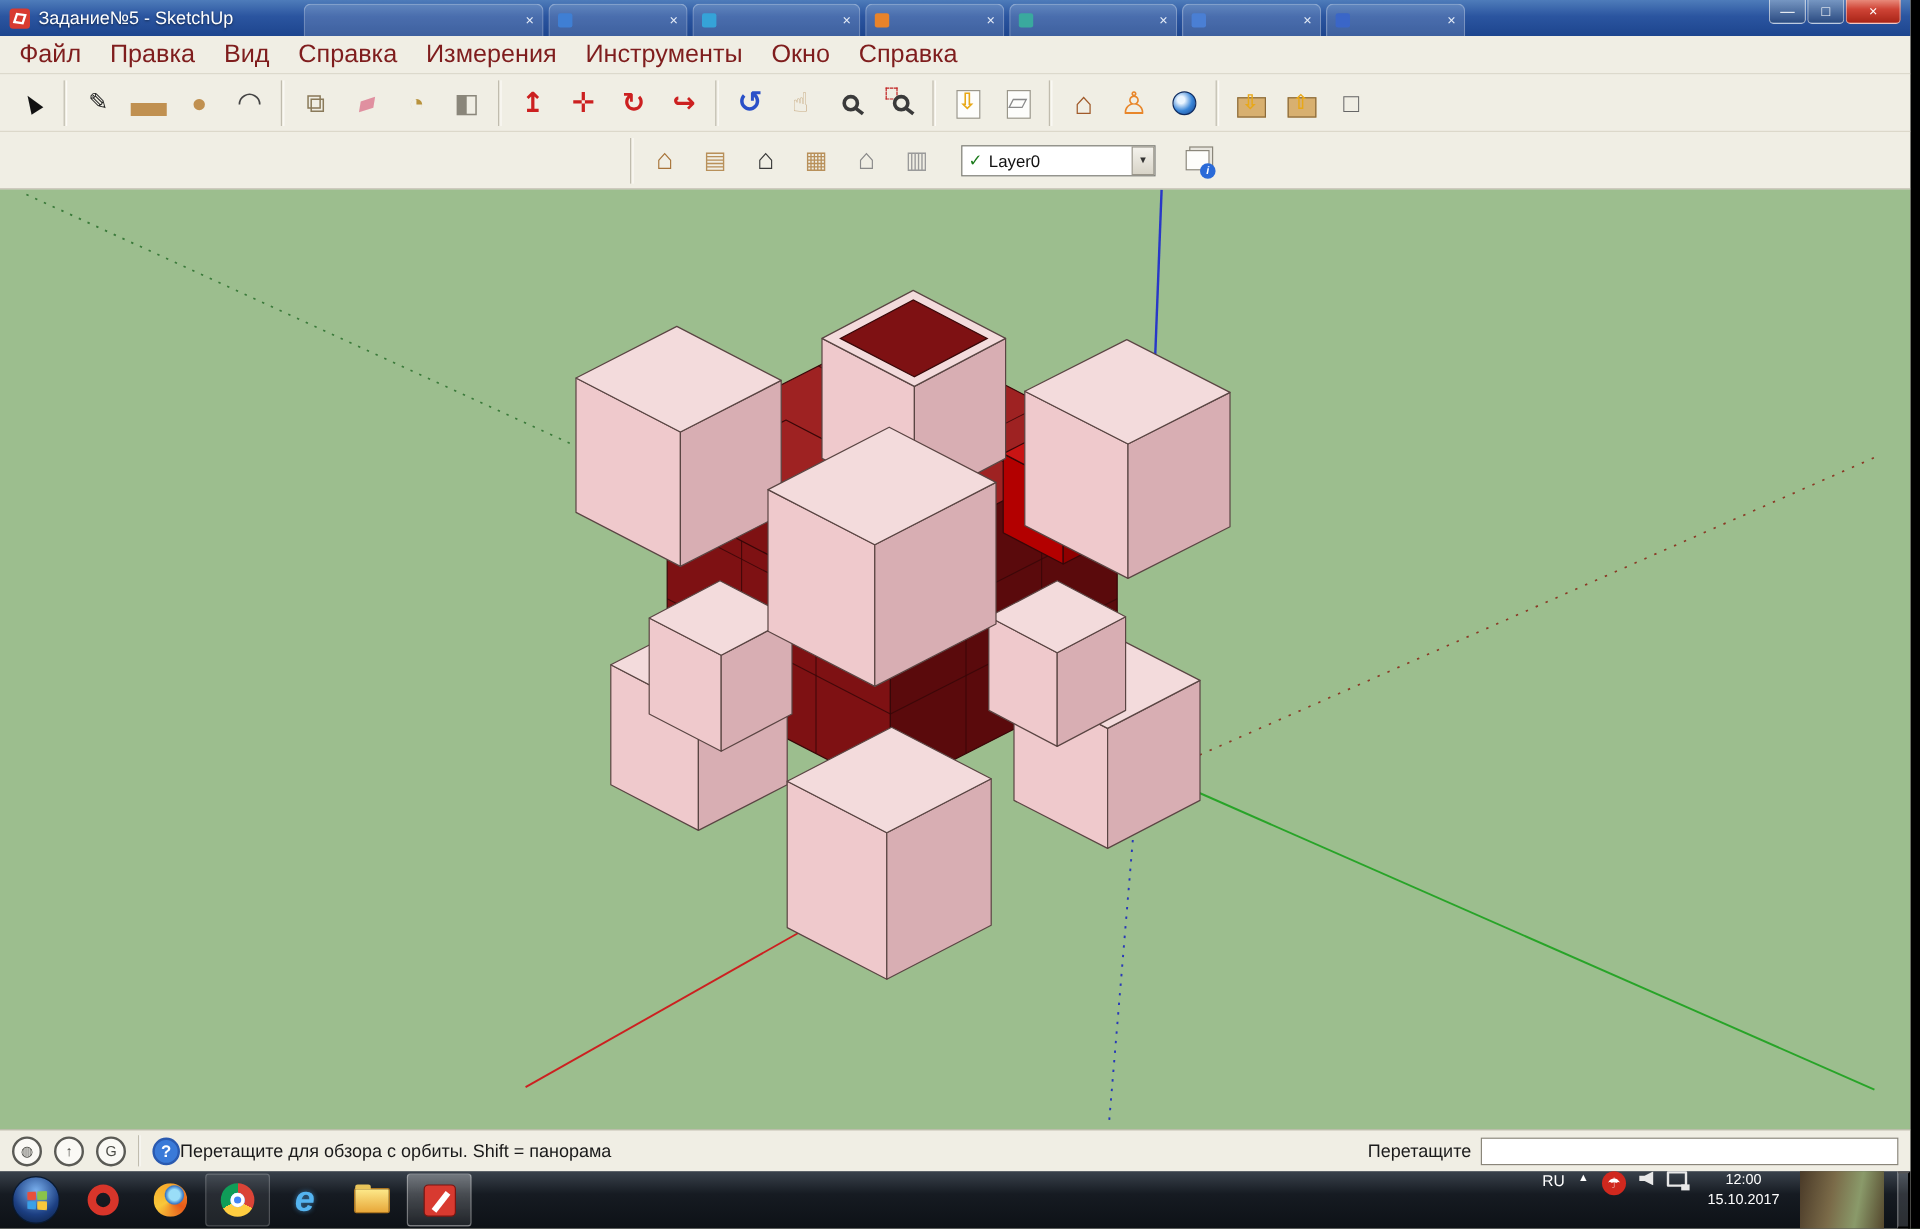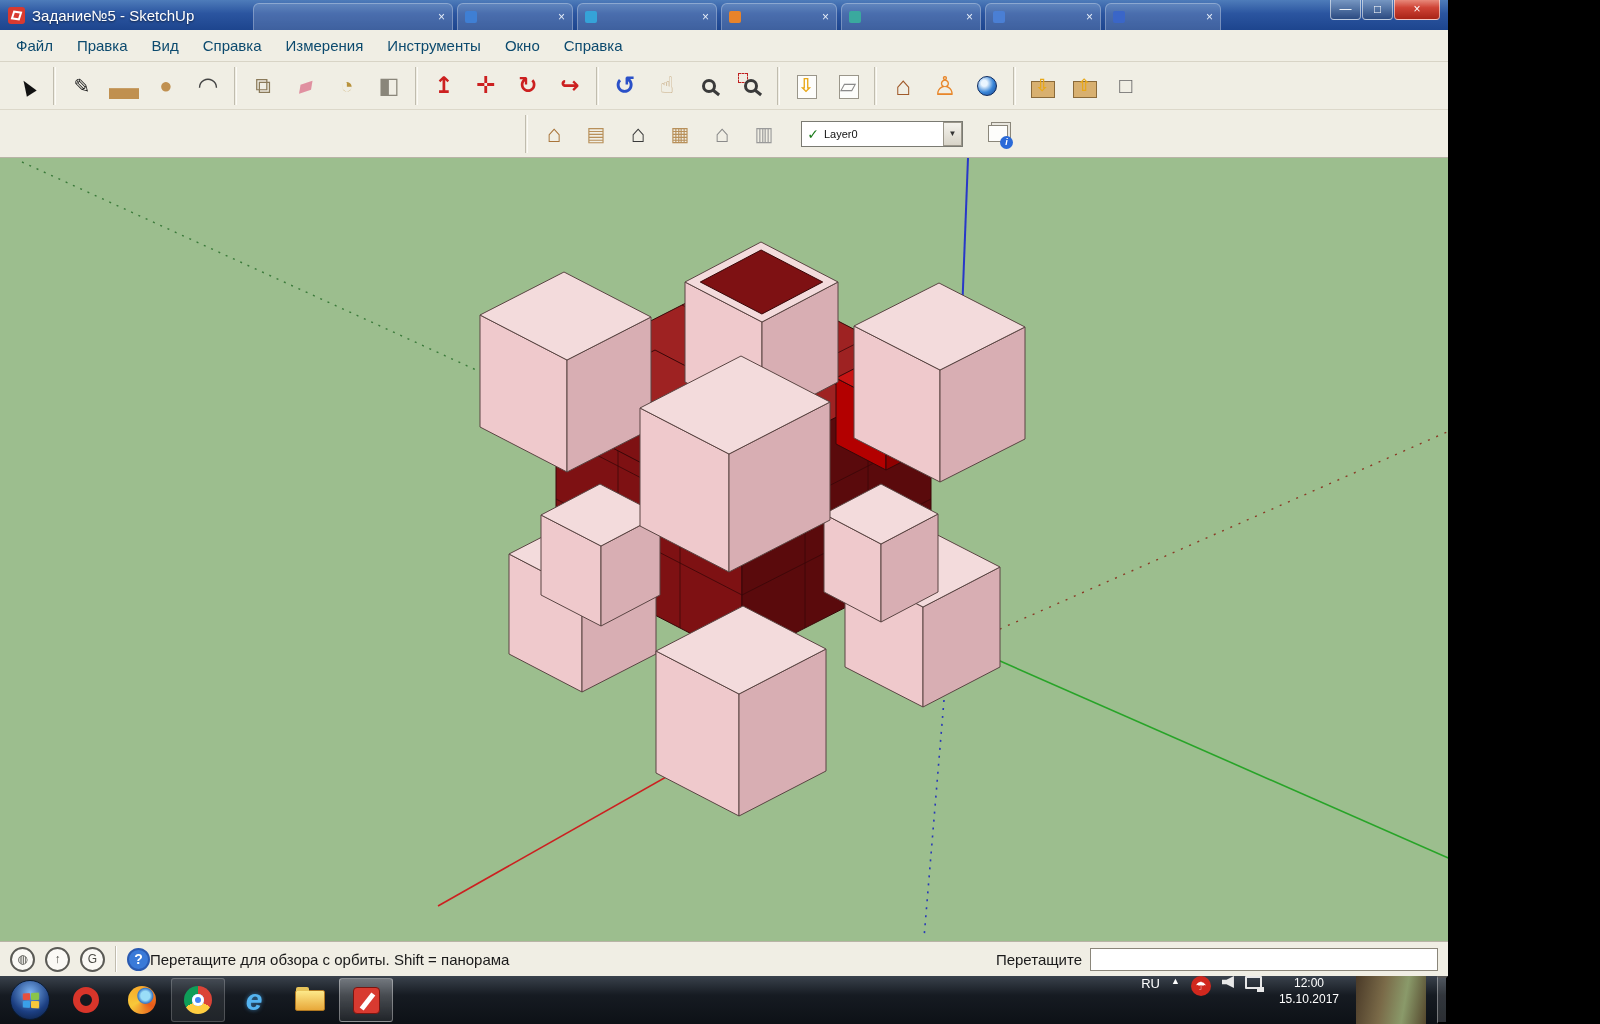--- a/index.html
+++ b/index.html
@@ -1,37 +1,37 @@
 <!DOCTYPE html>
 <html><head>
 <meta charset="utf-8">
 <title>SketchUp recreation</title>
 <style>
   *{box-sizing:border-box;margin:0;padding:0;font-family:"Liberation Sans","DejaVu Sans",sans-serif}
   body{background:#000}
-  .screen{position:relative;width:1448px;height:1024px;overflow:hidden;background:#f0eee4}
+  .screen{position:relative;width:1592px;height:1024px;overflow:hidden;background:#f0eee4}
 
   
   .titlebar{height:30px;background:linear-gradient(#4e7cba,#2b55a0 45%,#1d458e);display:flex;align-items:center;position:relative;color:#fff}
   .appicon{width:17px;height:17px;margin:0 7px 0 8px;background:#d83a30;border-radius:3px;position:relative;flex:none}
   .appicon::after{content:"";position:absolute;inset:4px;border:2px solid #fff;transform:rotate(8deg) skewX(-10deg)}
   .title{font-size:15px;text-shadow:0 1px 2px rgba(0,0,0,.55);white-space:nowrap}
   .gtabs{position:absolute;left:253px;top:3px;height:27px;display:flex;gap:4px}
   .gtab{background:rgba(255,255,255,.15);border:1px solid rgba(255,255,255,.28);border-bottom:none;border-radius:6px 6px 0 0;display:flex;align-items:center;justify-content:space-between;padding:0 7px}
   .gtab:nth-child(1){width:200px}.gtab:nth-child(2){width:116px}.gtab:nth-child(3){width:140px}
   .gtab:nth-child(4){width:116px}.gtab:nth-child(5){width:140px}.gtab:nth-child(6){width:116px}.gtab:nth-child(7){width:116px}
   .fav{width:12px;height:12px;border-radius:2px;display:inline-block}
   .gx{color:#e6edf8;font-size:12px;font-weight:normal}
   .winbtns{position:absolute;top:0;right:8px;display:flex}
   .wbtn{width:31px;height:20px;border:1px solid rgba(255,255,255,.55);border-top:none;background:linear-gradient(rgba(125,155,195,.85),rgba(45,75,125,.85));color:#fff;font-size:12px;line-height:17px;text-align:center;border-radius:0 0 4px 4px;margin-left:1px;cursor:default}
   .wbtn.close{width:46px;background:linear-gradient(#e8897a,#cf4436 40%,#a82417)}
 
   
   .menubar{height:32px;background:#f0eee4;display:flex;align-items:center;padding-left:4px;border-bottom:1px solid #d8d4c6}
-  .menuitem{padding:5px 12px;font-size:15px;color:#0c4a6e;background:none;border:none}
+  .menuitem{padding:5px 12px;font-size:21px;color:#7f1d1d;background:none;border:none}
 
   
   .toolbar{background:#f0eee4;display:flex;align-items:center}
   .tb1{height:48px;border-bottom:1px solid #dcd8ca;padding-left:6px}
   .tb2{height:48px;border-bottom:1px solid #b8b4a6;padding-left:520px}
   .tool{width:42px;height:42px;background:transparent;border:none;display:flex;align-items:center;justify-content:center;position:relative;padding:0;cursor:default}
   .tool .g{font-size:20px;color:#333;line-height:1}
   .sep{width:3px;height:38px;border-left:1px solid #c0bcae;border-right:1px solid #fcfbf7;margin:0 5px;flex:none}
   .t-select .g{transform:rotate(-33deg) scaleY(1.3);color:#111}
   .t-line .g{color:#222}
@@ -60,21 +60,21 @@
   .t-compwin .g{color:#666;font-size:22px}
   .v-iso .g{color:#a8743a;font-size:24px}
   .v-top .g{color:#b8905a;font-size:20px}
   .v-front .g{color:#3a3a3a;font-size:24px}
   .v-right .g{color:#b8905a;font-size:20px}
   .v-back .g{color:#8a8a8a;font-size:24px}
   .v-left .g{color:#9a9a9a;font-size:20px}
 
   .layercombo{display:flex;align-items:center;width:162px;height:26px;background:#fff;border:1px solid #7a7a72;margin-left:16px}
   .layercombo .chk{width:22px;text-align:center;color:#1a7a1a;font-size:14px;font-weight:bold}
-  .layercombo .layername{flex:1;font-size:11px;color:#111}
+  .layercombo .layername{flex:1;font-size:14px;color:#111}
   .layercombo .dd{width:19px;height:24px;background:linear-gradient(#f4f2ec,#d8d4c8);border:1px solid #9a968a;font-size:8px;color:#333;padding:0}
   .layersmgr{margin-left:14px}
   .sheets{position:relative;width:20px;height:17px;background:#fdfdfb;border:1px solid #8a867a;box-shadow:3px -3px 0 -1px #e8e6de,3px -3px 0 0 #8a867a;display:inline-block}
   .infodot{position:absolute;right:6px;bottom:6px;width:13px;height:13px;border-radius:50%;background:#2a6ad8;color:#fff;font-size:9px;font-weight:bold;line-height:13px;text-align:center;font-style:italic;z-index:1}
 
   
   .viewport{height:783px;background:#9cbe8e;position:relative;overflow:hidden}
   .viewport svg{display:block}
 
   

